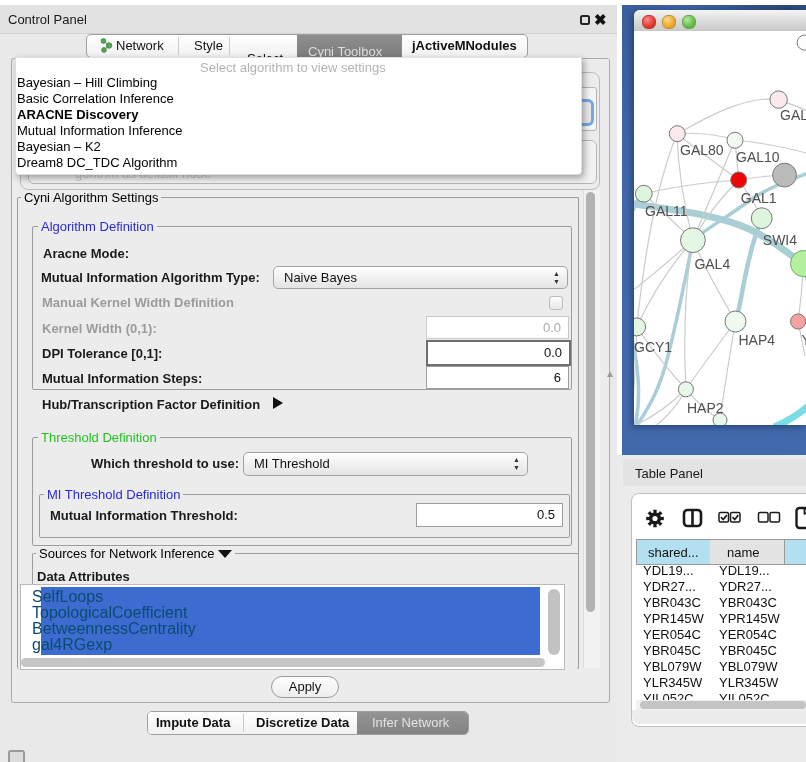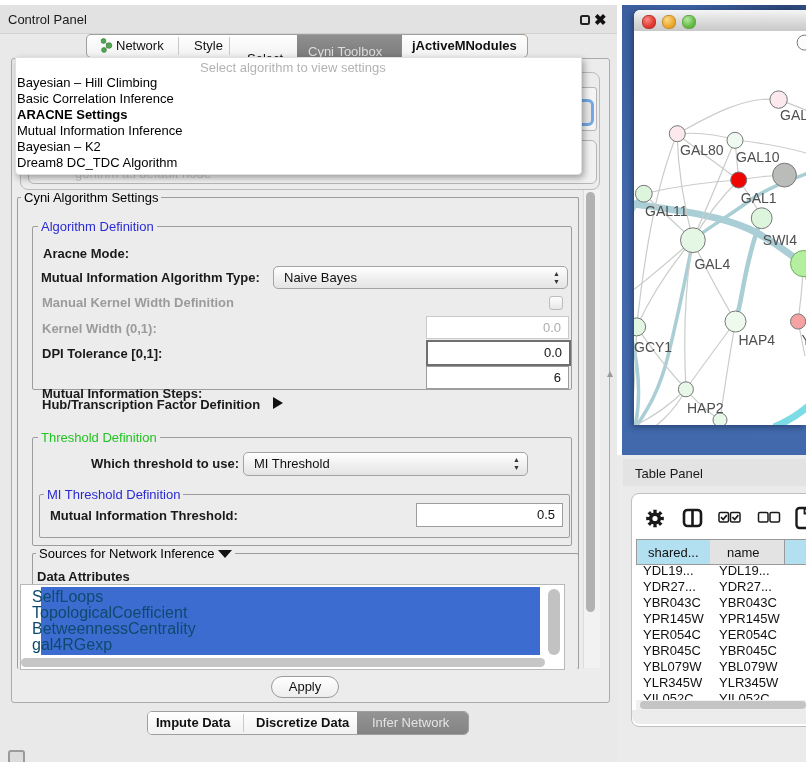--- a/index.html
+++ b/index.html
@@ -77,21 +77,21 @@
   <div class="lbl b" style="left:42px;top:295px;color:#9b9b9b;">Manual Kernel Width Definition</div>
   <div class="abs" style="left:549px;top:296px;width:12px;height:12px;border:1px solid #bcbcbc;border-radius:3px;background:linear-gradient(#fdfdfd,#e7e7e7);"></div>
   <div class="lbl b" style="left:42px;top:321px;color:#9b9b9b;">Kernel Width (0,1):</div>
   <div class="tfield" style="left:426px;top:316px;width:141px;height:21px;border-color:#c9c9c9;color:#adadad;">
       <span>0.0</span>
     </div>
   <div class="lbl b" style="left:42px;top:346px;">DPI Tolerance [0,1]:</div>
   <div class="tfield" style="left:426px;top:340px;width:141px;height:22px;border:2px solid #6f6f6f;color:#111;">
       <span>0.0</span>
     </div>
-  <div class="lbl b" style="left:42px;top:386px;">Mutual Information Steps:</div>
+  <div class="lbl b" style="left:42px;top:371px;">Mutual Information Steps:</div>
   <div class="tfield" style="left:426px;top:366px;width:141px;height:21px;border-color:#9d9d9d;color:#111;">
       <span>6</span>
     </div>
 
   <div class="lbl b" style="left:42px;top:397px;">Hub/Transcription Factor Definition</div>
   <div class="abs" style="left:273px;top:397px;width:0;height:0;border-left:10px solid #111;border-top:6px solid transparent;border-bottom:6px solid transparent;"></div>
 
   <div class="fldst" style="left:32px;top:437px;width:538px;height:107px;"></div>
   <div class="leg" style="left:38px;top:430px;color:#22c422;">Threshold Definition</div>
   <div class="lbl b" style="left:91px;top:456px;">Which threshold to use:</div>
@@ -127,21 +127,21 @@
     <div class="abs fs13 b" style="left:108px;top:3px;color:#111;">Discretize Data</div>
     <div class="abs fs13" style="left:224px;top:3px;color:#e4e4e4;">Infer Network</div>
   </div>
 
   <div class="abs" style="left:8px;top:750px;width:13px;height:12px;border:2px solid #9a9a9a;border-radius:3px;background:#dcdcdc;"></div>
 
   <div class="abs" style="left:607px;top:371px;width:0;height:0;border-bottom:6px solid #9a9a9a;border-left:3px solid transparent;border-right:3px solid transparent;"></div>
 
   <div class="abs" style="left:15px;top:57px;width:565px;height:116px;background:#fff;border:1px solid #e0e0e0;border-radius:0 0 4px 4px;box-shadow:2px 3px 7px rgba(0,0,0,0.35);"></div>
   <div class="abs fs13" style="left:200px;top:60px;color:#b3b3b3;">Select algorithm to view settings</div>
-  <div class="abs fs13" style="left:17px;top:75px;color:#000;line-height:16px;">Bayesian – Hill Climbing<br>Basic Correlation Inference<br><span class="b">ARACNE Settings</span><br>Mutual Information Inference<br>Bayesian – K2<br>Dream8 DC_TDC Algorithm</div>
+  <div class="abs fs13" style="left:17px;top:75px;color:#000;line-height:16px;">Bayesian – Hill Climbing<br>Basic Correlation Inference<br><span class="b">ARACNE Discovery</span><br>Mutual Information Inference<br>Bayesian – K2<br>Dream8 DC_TDC Algorithm</div>
 
   <div class="abs" style="left:622px;top:5px;width:184px;height:450px;background:linear-gradient(135deg,#3a5e9e 0%,#4068aa 30%,#4169ab 100%);"></div>
   <div class="abs" style="left:622px;top:5px;width:184px;height:450px;background:radial-gradient(ellipse at 90% 0%, rgba(20,30,60,0.45), rgba(0,0,0,0) 45%);"></div>
 
   <div class="abs" style="left:617px;top:455px;width:189px;height:307px;background:#ebebeb;"></div>
 
   <div class="abs" style="left:634px;top:10px;width:172px;height:415px;border-radius:6px 0 0 0;box-shadow:-2px 2px 6px rgba(0,0,20,0.35);background:#fff;"></div>
   <div class="abs" style="left:634px;top:10px;width:172px;height:21px;border-radius:6px 0 0 0;background:linear-gradient(#f5f5f5,#d8d8d8 60%,#c9c9c9);border-bottom:1px solid #9a9a9a;"></div>
   <div class="abs" style="left:642px;top:15px;width:12px;height:12px;border-radius:6px;background:radial-gradient(circle at 35% 30%,#f98c85,#e33b32 60%,#c42a22);border:0.5px solid #b63a32;"></div>
   <div class="abs" style="left:662px;top:15px;width:12px;height:12px;border-radius:6px;background:radial-gradient(circle at 35% 30%,#fbd88a,#eda930 60%,#d28f1f);border:0.5px solid #c2912c;"></div>

